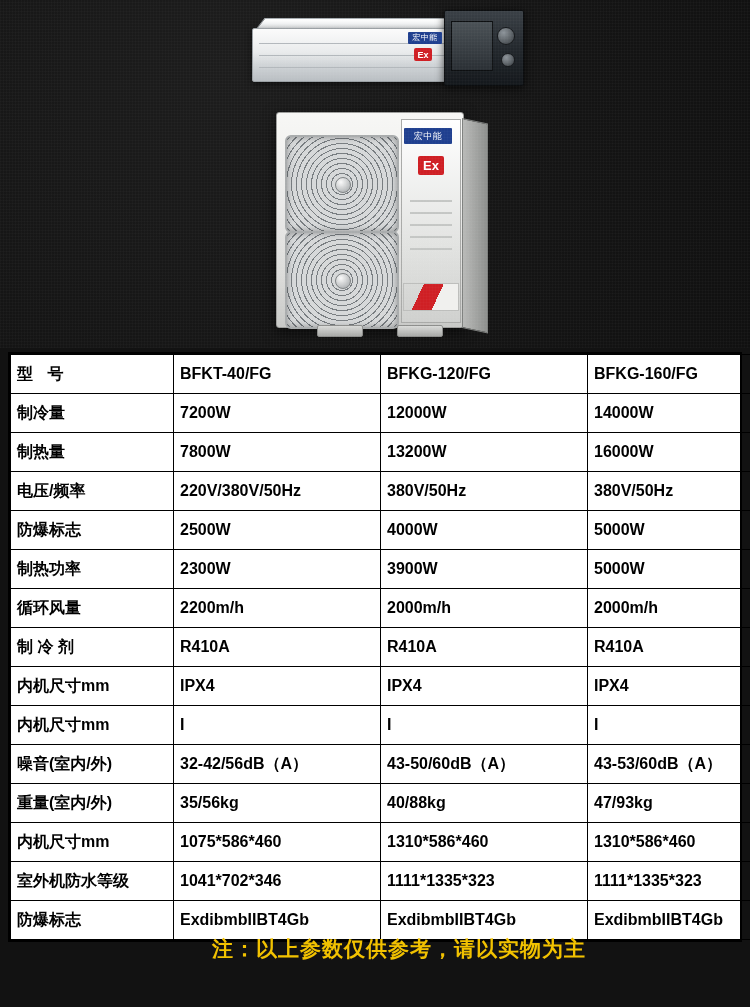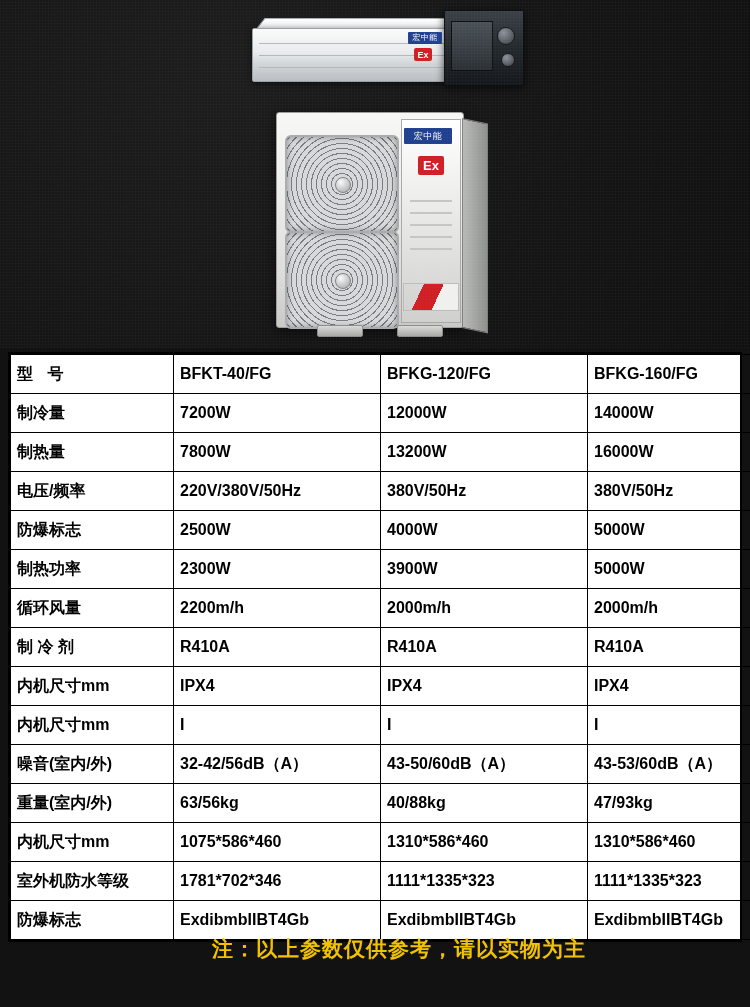--- a/index.html
+++ b/index.html
@@ -297,33 +297,33 @@
           <td class="val">I</td>
         </tr>
         <tr>
           <td class="label">噪音(室内/外)</td>
           <td class="val">32-42/56dB（A）</td>
           <td class="val">43-50/60dB（A）</td>
           <td class="val">43-53/60dB（A）</td>
         </tr>
         <tr>
           <td class="label">重量(室内/外)</td>
-          <td class="val">63/56kg</td>
+          <td class="val">35/56kg</td>
           <td class="val">40/88kg</td>
           <td class="val">47/93kg</td>
         </tr>
         <tr>
           <td class="label">内机尺寸mm</td>
           <td class="val">1075*586*460</td>
           <td class="val">1310*586*460</td>
           <td class="val">1310*586*460</td>
         </tr>
         <tr>
           <td class="label">室外机防水等级</td>
-          <td class="val">1781*702*346</td>
+          <td class="val">1041*702*346</td>
           <td class="val">1111*1335*323</td>
           <td class="val">1111*1335*323</td>
         </tr>
         <tr>
           <td class="label">防爆标志</td>
           <td class="val">ExdibmbIIBT4Gb</td>
           <td class="val">ExdibmbIIBT4Gb</td>
           <td class="val">ExdibmbIIBT4Gb</td>
         </tr>
       </tbody>

